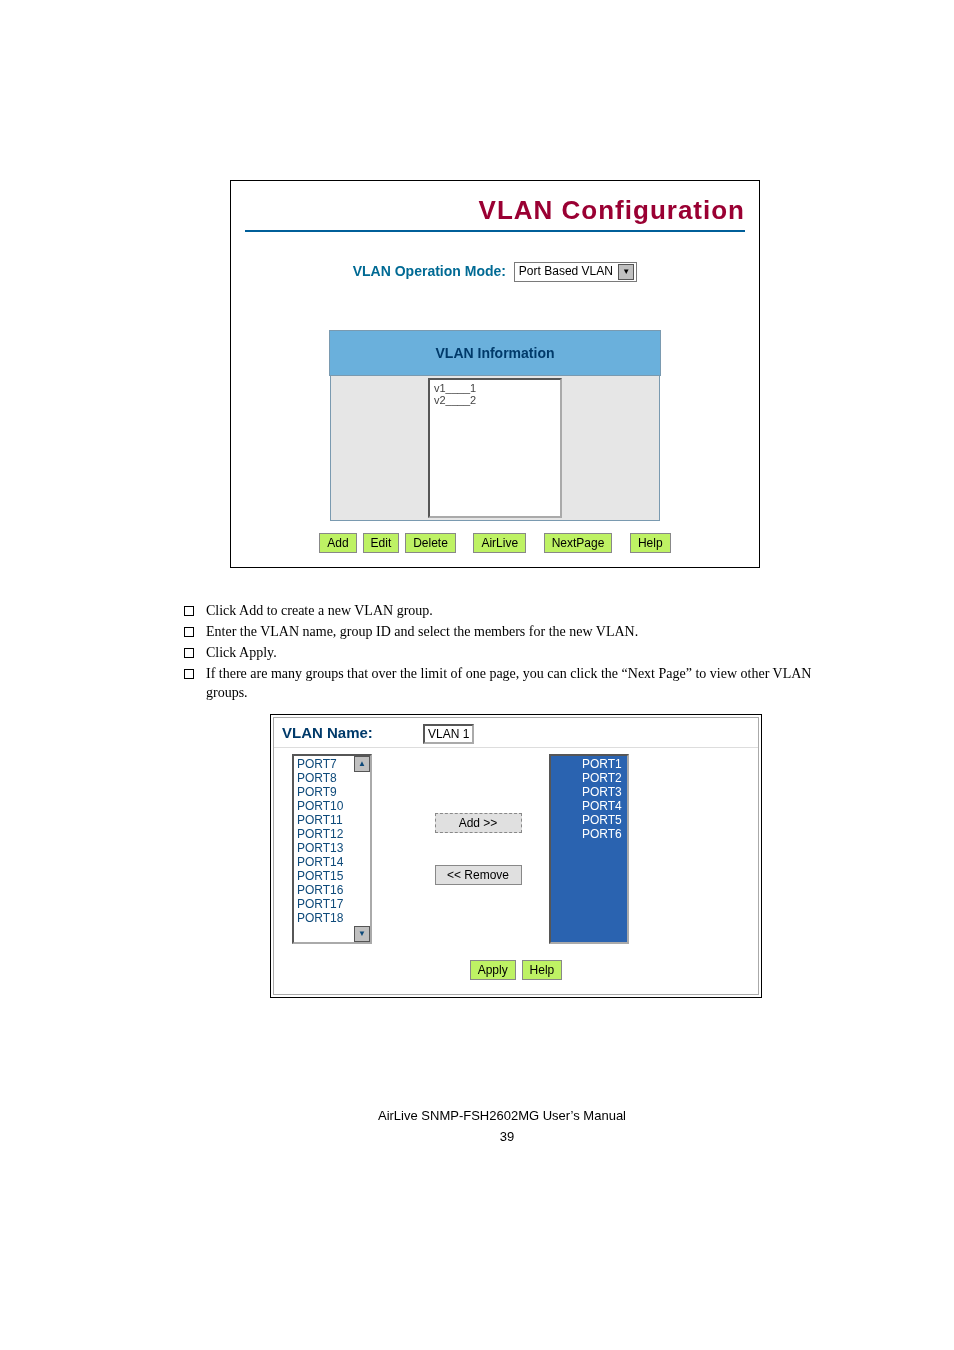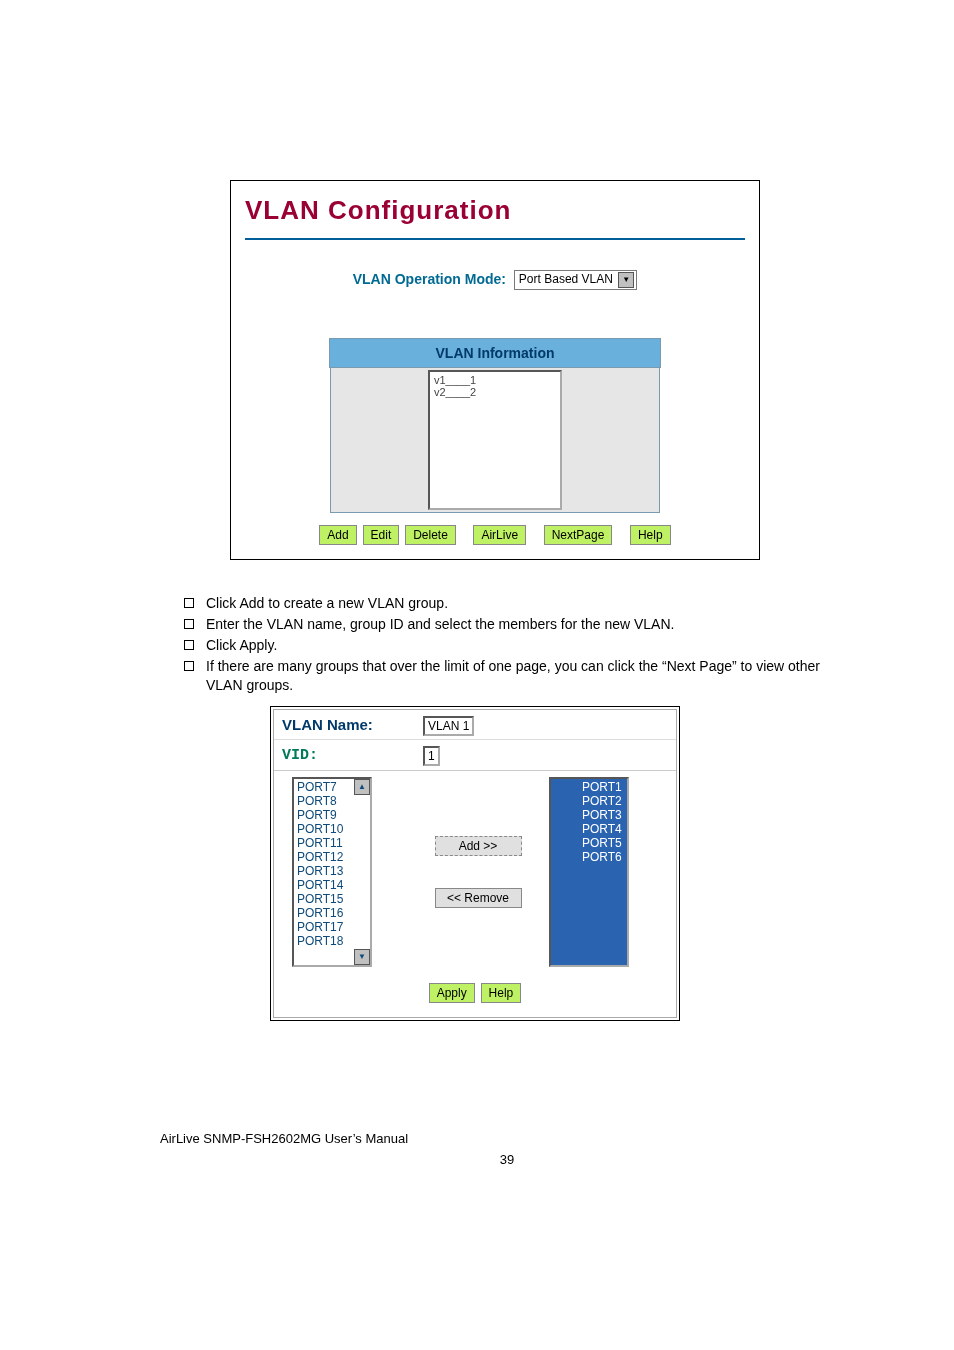--- a/index.html
+++ b/index.html
@@ -22,21 +22,22 @@
     width: 530px;
     padding: 14px;
     box-sizing: border-box;
   }
   .vlan-title {
     font-family: "Arial Black", Arial, sans-serif;
     font-weight: 900;
     font-size: 26px;
     color: #9a0033;
     letter-spacing: 1px;
-    margin-bottom: 12px;
+    margin-bottom: 4px;
+    text-align: right;
   }
   .hr-blue {
     border: none;
     border-top: 2px solid #005f99;
     margin: 0 0 30px 0;
   }
   .center-block { text-align: center; }
   .op-label { color: #006a94; font-weight: bold; margin-right:4px;}
   .select-box {
     display:inline-block;
@@ -60,21 +61,21 @@
   }
   .info-header {
     background:#6ab0dc;
     color:#003a6a;
     font-weight:bold;
     font-size:14px;
     text-align:center;
     border:1px solid #7a9ab0;
     width:330px;
     margin:48px auto 0 auto;
-    padding:6px 0;
+    padding:14px 0;
   }
   .listbox-wrap {
     width:330px;
     margin:0 auto;
     border:1px solid #7a9ab0;
     border-top:none;
     background:#e6e6e6;
     padding:2px;
     box-sizing:border-box;
   }
@@ -97,37 +98,38 @@
     background:#bef264;
     border:1px solid #888;
     font-size:12px;
     padding:2px 7px;
     margin:0 1px;
   }
   .body-list {
     margin: 34px 0 6px 20px;
     padding:0;
     list-style:none;
+    font-family:Liberation Serif, serif;
   }
   .body-list li {
     position:relative;
     padding-left:26px;
     margin-bottom:2px;
     line-height:1.35;
   }
   .body-list li:before {
     content:"";
     position:absolute;
     left:4px; top:4px;
     width:8px; height:8px;
     border:1px solid #000;
   }
   .fig2 {
     border:1px solid #000;
-    width:410px;
+    width:492px;
     margin: 12px 0 0 110px;
     box-sizing:border-box;
   }
   .fig2-inner {
     border:1px solid #aaa;
     margin:2px;
   }
   .fig2 table { border-collapse:collapse; width:100%; }
   .fig2 td { padding:6px 8px; vertical-align:middle; }
   .lbl-bold { color:#003a6a; font-weight:bold; font-size:15px; }
@@ -180,21 +182,21 @@
     border:1px dashed #888;
     font-size:12px;
     padding:2px 0;
   }
   .mid-btns .mb.solid { border:1px solid #888;}
   .row-sep td { border-top:1px solid #ccc;}
   .bottom-btns { text-align:center; padding:10px 0 14px 0;}
   .footer {
     margin-top:110px;
     font-size:13px;
-    text-align:left;
+    text-align:center;
     padding-right:10px;
   }
   .page-num {
     text-align:center;
     margin-top:6px;
     font-size:13px;
   }
 </style>
 </head>
 <body>
@@ -241,28 +243,20 @@
   <div class="fig2">
     <div class="fig2-inner">
     <table>
       <tbody>
             <tr>
         <td style="width:125px;border-bottom:1px solid #ddd;">
           <span class="lbl-bold">VLAN Name:</span>
         </td>
         <td colspan="2" style="border-bottom:1px solid #ddd;">
           <span class="tinput">VLAN 1</span>
-        </td>
-      </tr>
-      <tr class="row-sep">
-        <td>
-          <span class="lbl-vid">VID:</span>
-        </td>
-        <td colspan="2">
-          <span class="tinput sm">1</span>
         </td>
       </tr>
       <tr class="row-sep">
         <td style="vertical-align:top;padding-left:18px;">
           <div class="port-list">
             <span class="scroll-up">▲</span>
             <div>PORT7</div>
             <div>PORT8</div>
             <div>PORT9</div>
             <div>PORT10</div>

